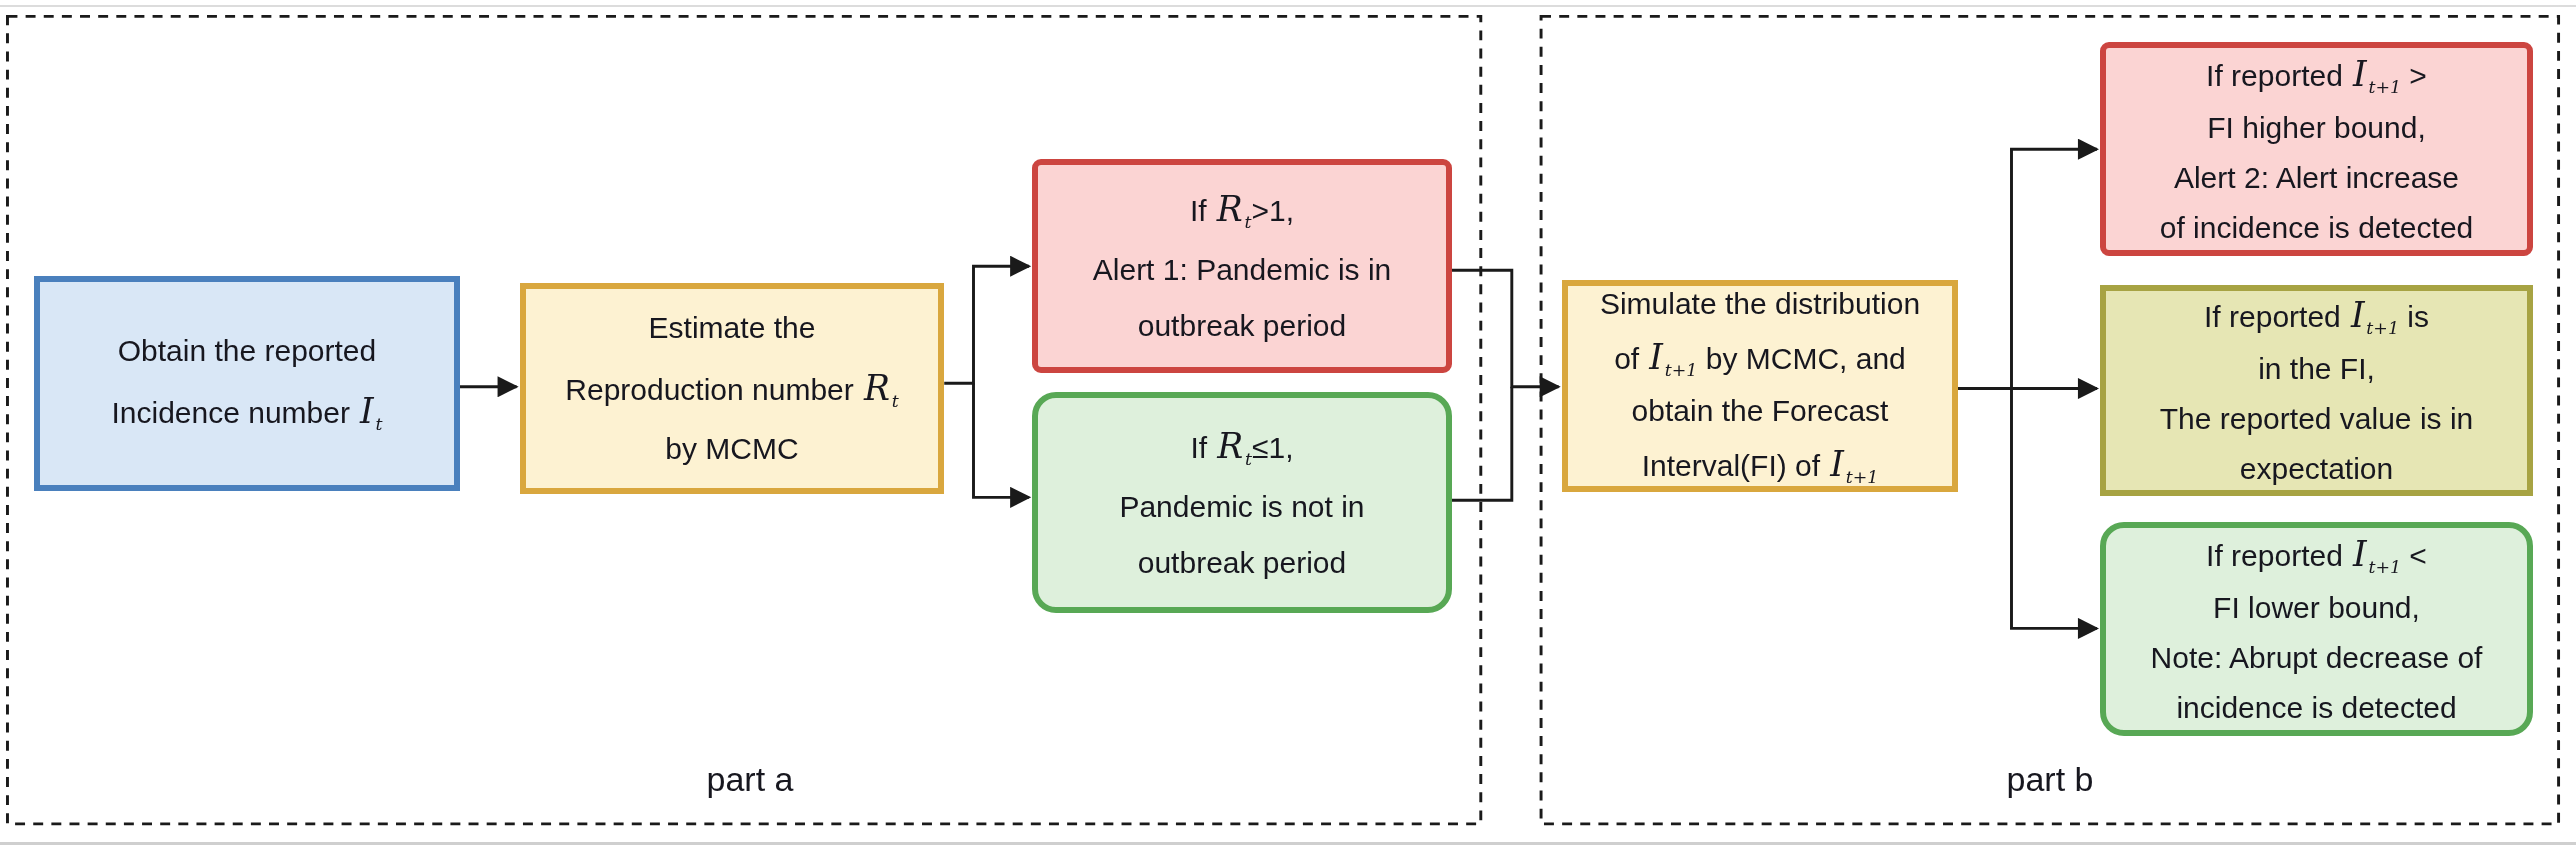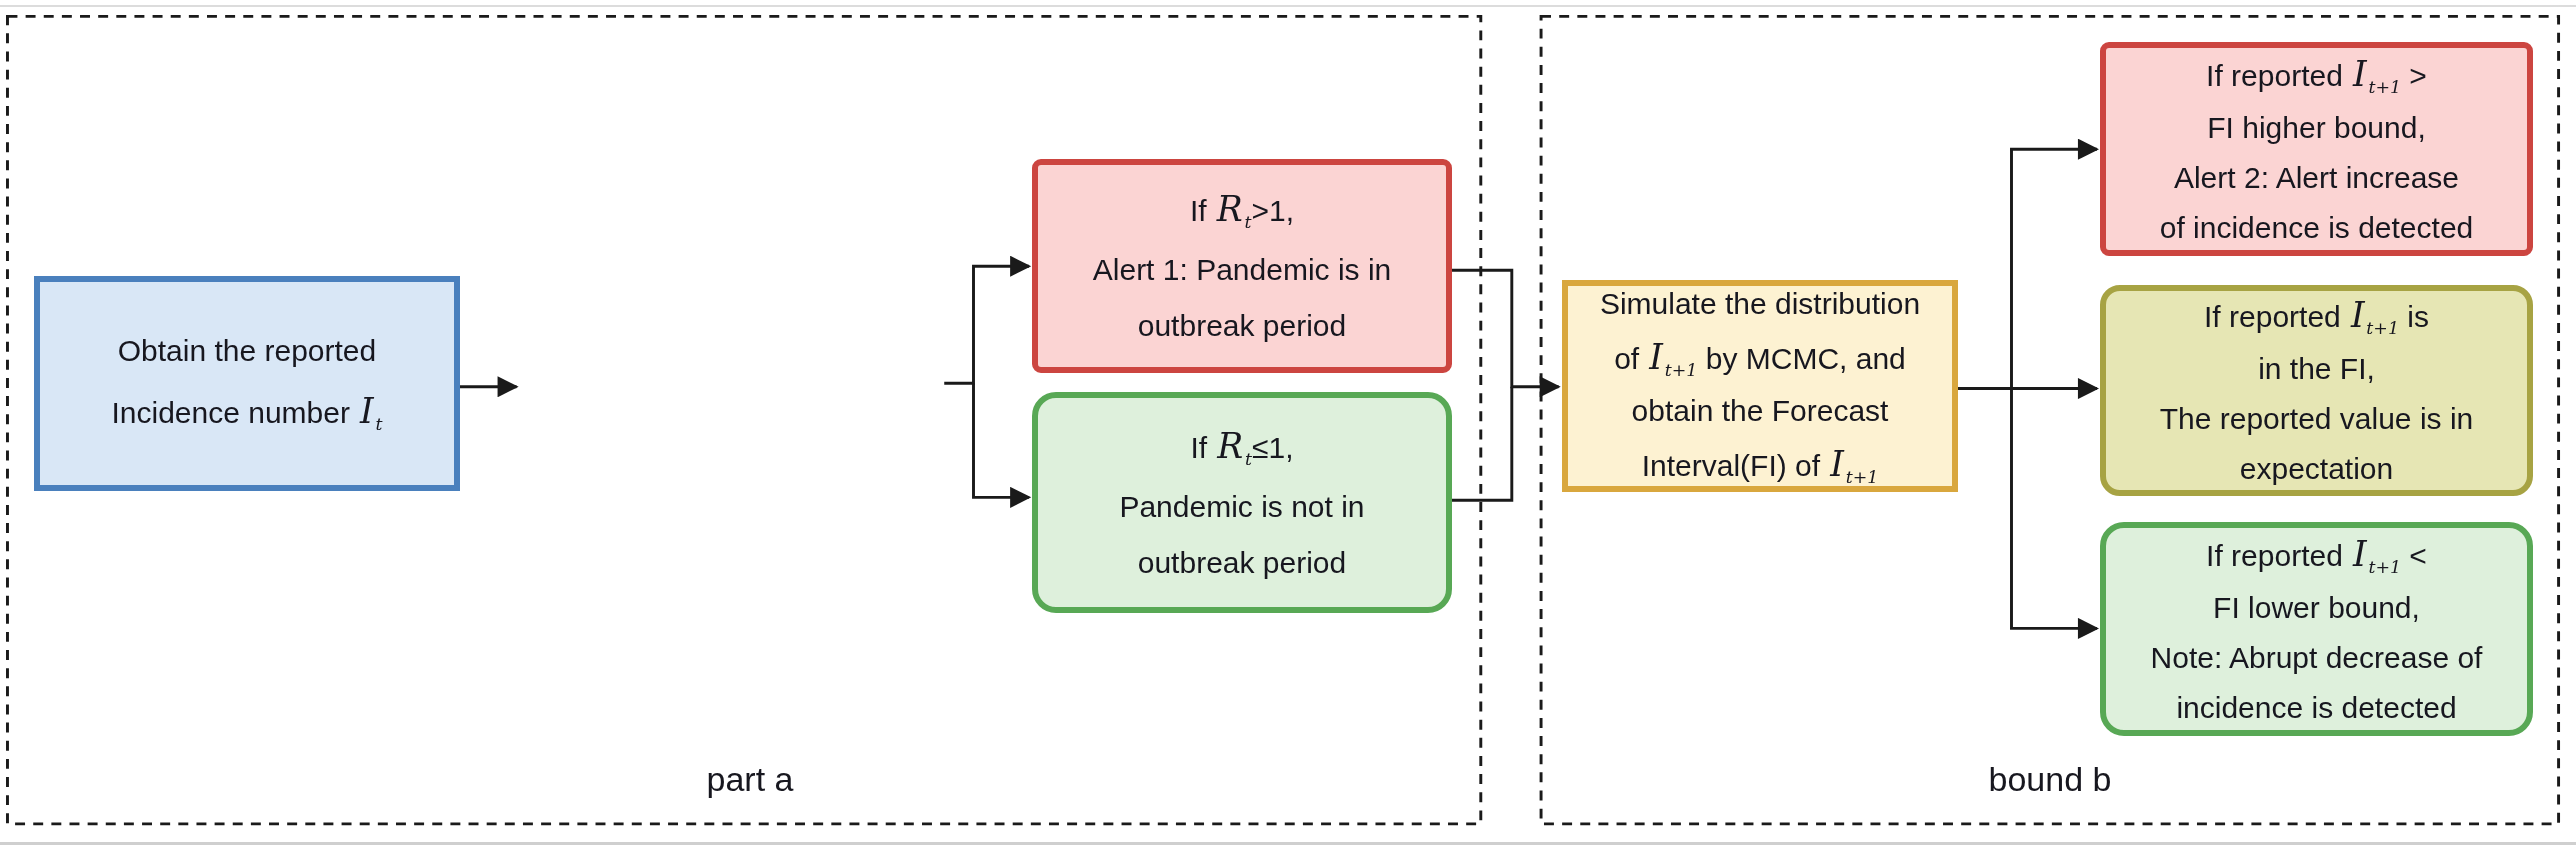--- a/index.html
+++ b/index.html
@@ -34,21 +34,21 @@
   .box.gold {background:var(--gold-fill,#fdf2d2);border-color:var(--gold-border,#d9a73e);}
   .box.red  {background:var(--red-fill,#fbd4d3);border-color:var(--red-border,#cc4540);border-radius:9px;}
   .box.green{background:var(--green-fill,#def0dc);border-color:var(--green-border,#58a855);border-radius:24px;}
   .box.olive{background:var(--olive-fill,#e6e6b4);border-color:var(--olive-border,#a7a343);}
   .b-obtain  {left:34px;  top:276px; width:426px; height:215px;}
   .b-estimate{left:520px; top:283px; width:424px; height:211px;}
   .b-alert1  {left:1032px;top:159px; width:420px; height:214px;}
   .b-noout   {left:1032px;top:392px; width:420px; height:221px;}
   .b-simulate{left:1562px;top:280px; width:396px; height:212px;}
   .b-alert2  {left:2100px;top:42px;  width:433px; height:214px;}
-  .b-expect  {left:2100px;top:285px; width:433px; height:211px;border-radius:20px;}
+  .b-expect  {left:2100px;top:285px; width:433px; height:211px;}
   .b-decrease{left:2100px;top:522px; width:433px; height:214px;}
   .part-label{
     position:absolute;top:760px;
     transform:translateX(-50%);
     font-size:34px;color:#17171f;white-space:nowrap;
   }
   .pl-a{left:750px;}
   .pl-b{left:2050px;}
 </style>
 </head>
@@ -82,20 +82,27 @@
     <path class="conn" d="M3437 664 L3437 1074 L3583 1074" marker-end="url(#ah)"></path>
   </svg>
 
   <div class="box blue b-obtain">
     <div class="content">
         <div class="tline">Obtain the reported</div>
         <div class="tline">Incidence number <span class="mvar">I</span><sub>t</sub></div>
       </div>
   </div>
 
+  <div class="box gold b-estimate">
+    <div class="content">
+        <div class="tline">Estimate the</div>
+        <div class="tline">Reproduction number <span class="mvar">R</span><sub>t</sub></div>
+        <div class="tline">by MCMC</div>
+      </div>
+  </div>
 
   <div class="box red b-alert1">
     <div class="content">
         <div class="tline">If <span class="mvar">R</span><sub>t</sub>&gt;1,</div>
         <div class="tline">Alert 1: Pandemic is in</div>
         <div class="tline">outbreak period</div>
       </div>
   </div>
 
   <div class="box green b-noout">
@@ -136,16 +143,16 @@
   <div class="box green l4 b-decrease">
     <div class="content">
         <div class="tline">If reported <span class="mvar">I</span><sub>t+1</sub> &lt;</div>
         <div class="tline">FI lower bound,</div>
         <div class="tline">Note: Abrupt decrease of</div>
         <div class="tline">incidence is detected</div>
       </div>
   </div>
 
   <div class="part-label pl-a">part a</div>
-  <div class="part-label pl-b">bound b</div>
+  <div class="part-label pl-b">part b</div>
 
 </div>
 
 
 </body></html>

